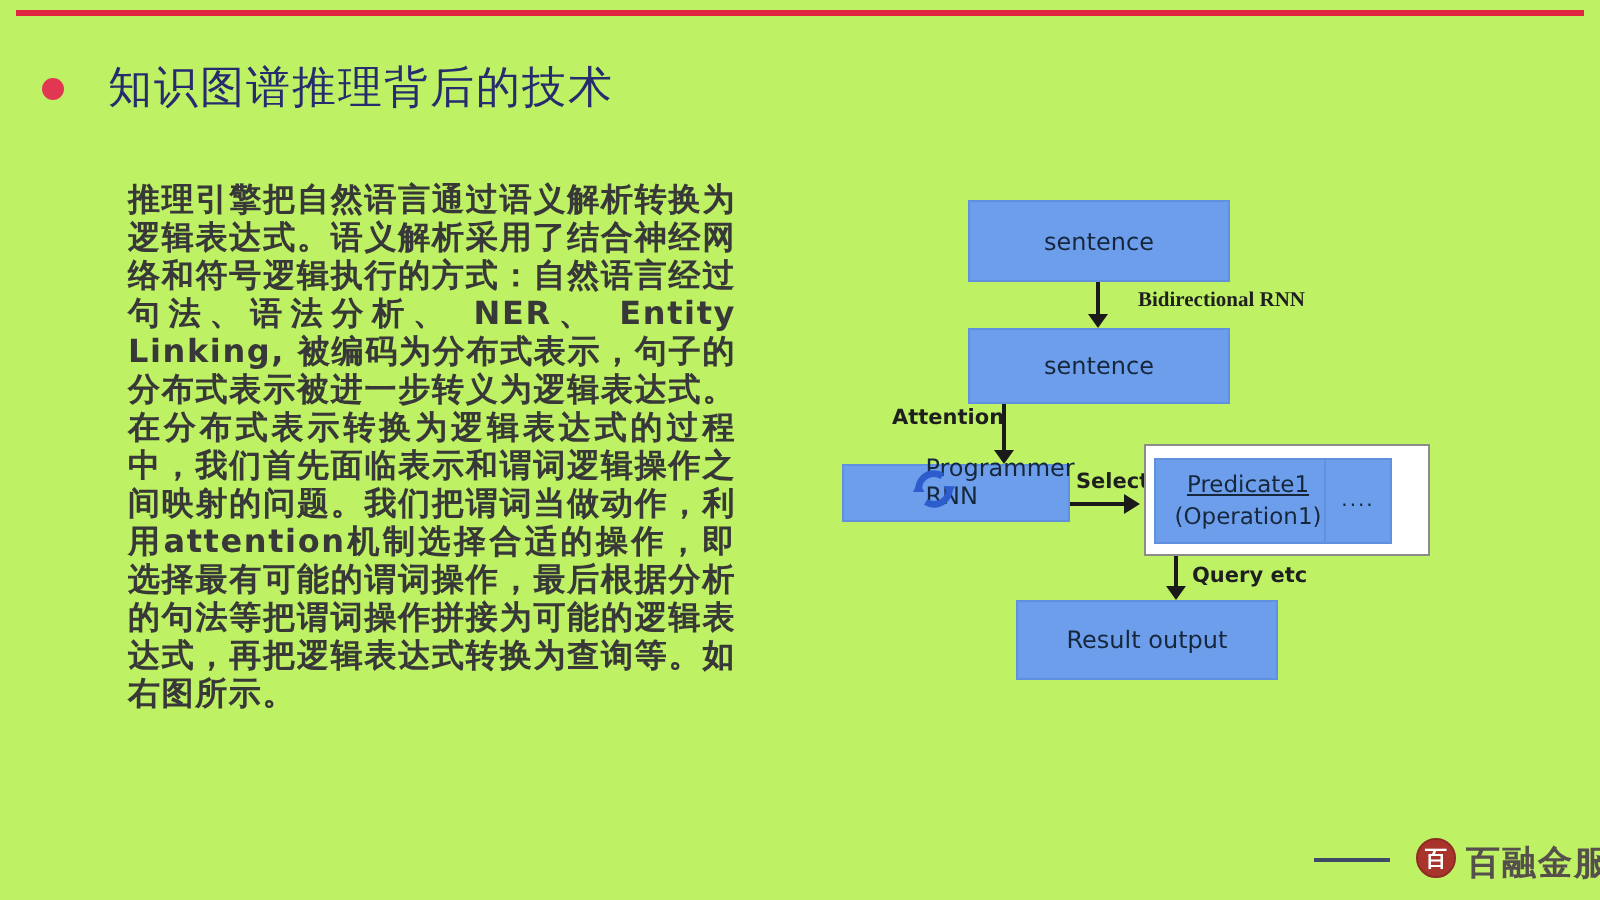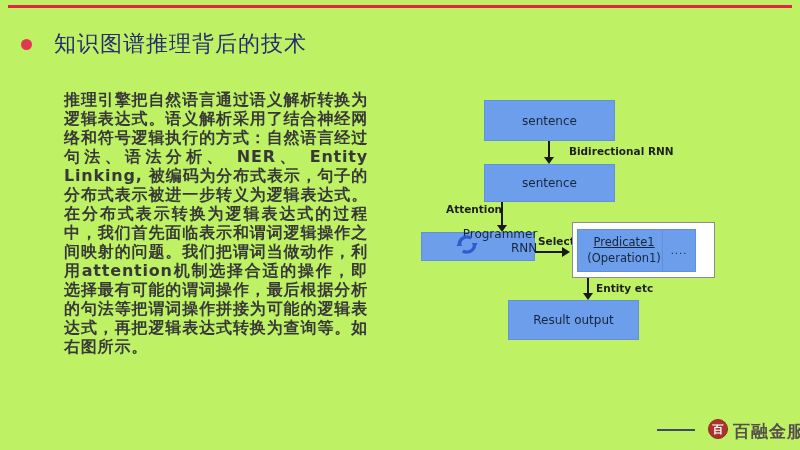--- a/index.html
+++ b/index.html
@@ -15,21 +15,21 @@
   }
   .body-text{
     position:absolute;left:64px;top:90px;width:304px;margin:0;
     font-size:16px;line-height:19px;letter-spacing:0.8px;
     color:#383838;text-align:justify;font-weight:bold;
   }
   
   .dbox{
     position:absolute;background:#6d9eeb;border:1px solid #6090de;box-sizing:border-box;
     display:flex;align-items:center;justify-content:center;
-    color:#16263b;font-size:12px;text-align:right;
+    color:#16263b;font-size:12px;
   }
   .box-sentence{left:484px;top:100px;width:131px;height:41px;}
   .box-embedding{left:484px;top:164px;width:131px;height:38px;}
   .box-programmer{left:421px;top:232px;width:114px;height:29px;align-items:flex-end;padding-bottom:5px;padding-left:44px;}
   .loop-icon{position:absolute;left:33px;top:0px;}
   .group-outer{
     position:absolute;left:572px;top:222px;width:143px;height:56px;
     background:#ffffff;border:1px solid #8c8c8c;box-sizing:border-box;
   }
   .box-predicate{left:577px;top:229px;width:94px;height:43px;flex-direction:column;font-size:11.5px;line-height:1.32;}
@@ -42,21 +42,21 @@
   .e3{left:535px;top:251px;width:28px;height:2px;}
   .e4{left:587px;top:278px;width:2px;height:16px;}
   .ah{position:absolute;width:0;height:0;}
   .ah-down{border-left:5px solid transparent;border-right:5px solid transparent;border-top:7px solid #1a1a1a;}
   .h1{left:544px;top:157px;}
   .h2{left:497px;top:225px;}
   .h4{left:583px;top:293px;}
   .ah-right{border-top:5px solid transparent;border-bottom:5px solid transparent;border-left:8px solid #1a1a1a;}
   .h3{left:562px;top:247px;}
   .elabel{position:absolute;font-size:10.5px;font-weight:600;color:#1f1f1f;white-space:nowrap;}
-  .l-birnn{left:569px;top:145px;}
+  .l-birnn{left:569px;top:145px;font-family:Liberation Serif, serif;}
   .l-att{left:446px;top:203px;}
   .l-sel{left:538px;top:235px;}
   .l-query{left:596px;top:282px;}
   
   .footer-dash{position:absolute;left:657px;top:429px;width:38px;height:2px;background:#3f4b66;}
   .logo-mark{
     position:absolute;left:708px;top:419px;width:20px;height:20px;border-radius:50%;
     background:#a8342c;border:1px solid #8f2b24;box-sizing:border-box;
     display:flex;align-items:center;justify-content:center;
     color:#ffffff;font-size:11px;font-weight:bold;
@@ -115,21 +115,21 @@
     <div class="dbox box-predicate">
       <span class="pred-l1">Predicate1</span>
       <span>(Operation1)</span>
     </div>
     <div class="dbox box-dots">
       <span>....</span>
     </div>
 
     <div class="edge e4"></div>
     <div class="ah ah-down h4"></div>
-    <span class="elabel l-query">Entity etc</span>
+    <span class="elabel l-query">Query etc</span>
 
     <div class="dbox box-result">
       <span>Result output</span>
     </div>
 
   </div>
 
   <div class="footer-dash"></div>
   <div class="logo-mark">
     <span>百</span>

